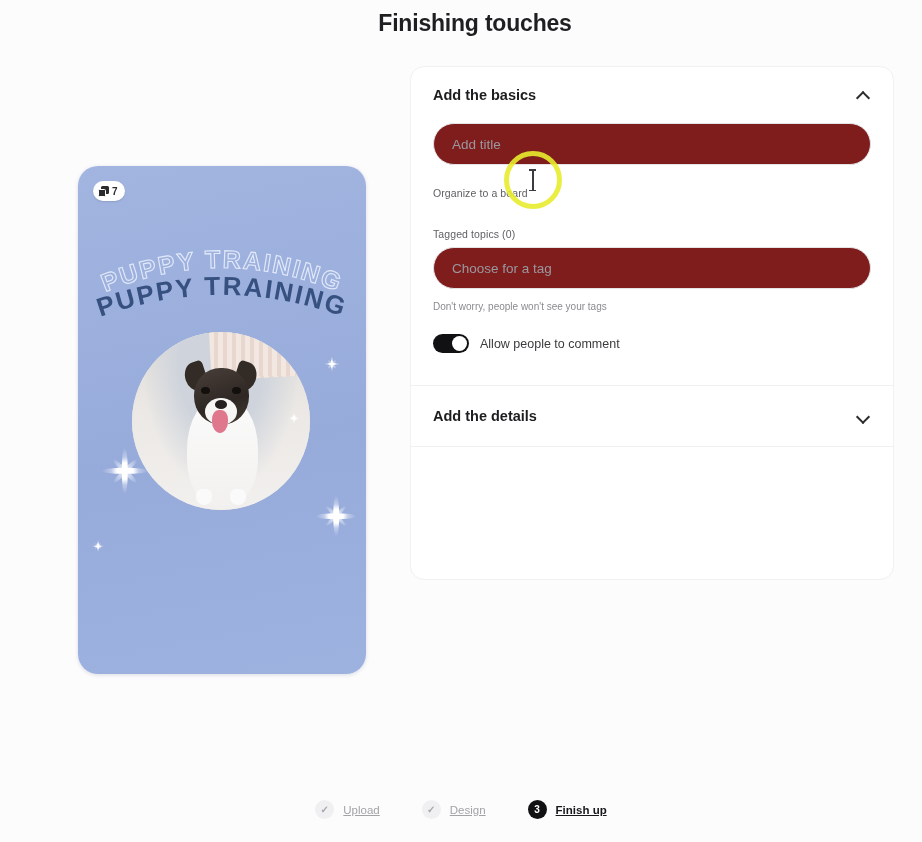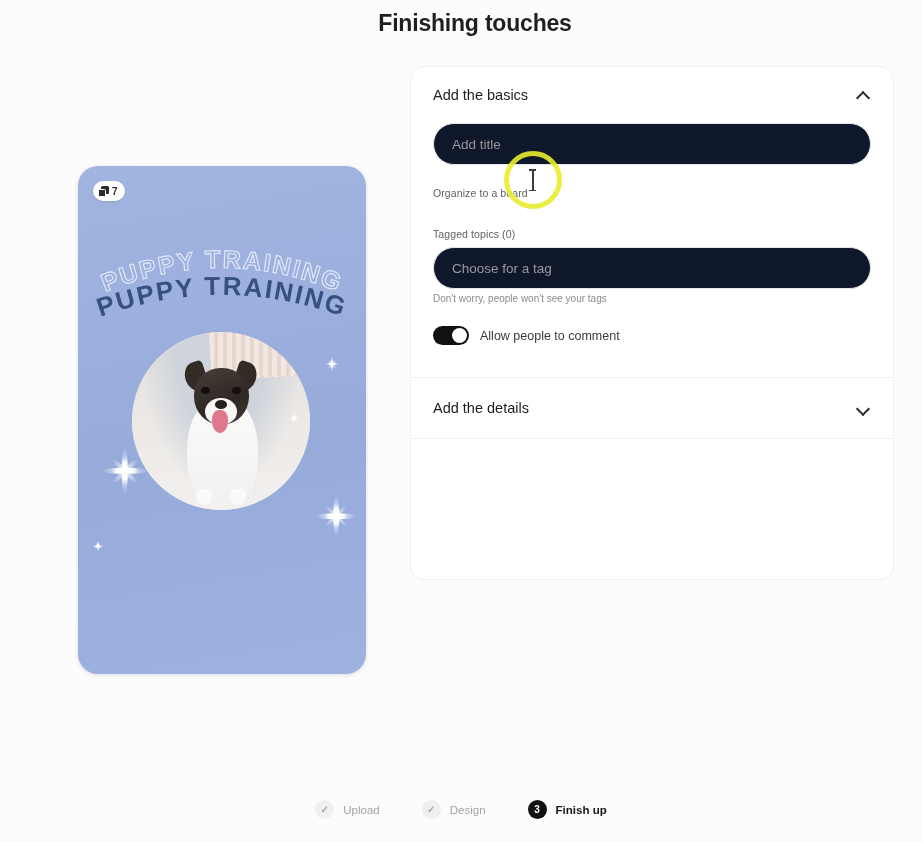--- a/index.html
+++ b/index.html
@@ -136,46 +136,46 @@
   .form-panel {
     position: absolute; left: 410px; top: 66px; width: 484px; height: 514px;
     background: #ffffff;
     border: 1px solid #f1f0f2;
     border-radius: 14px;
   }
   .section-head {
     display: flex; align-items: center; justify-content: space-between;
     padding: 0 22px;
   }
-  .section-head .title { font-size: 14.5px; font-weight: normal; color: #1d1d1f; }
+  .section-head .title { font-size: 14.5px; font-weight: bold; color: #1d1d1f; }
   .chev { width: 16px; height: 16px; position: relative; }
   .chev::before {
     content: ""; position: absolute; left: 3px; top: 4px;
     width: 8px; height: 8px;
     border-right: 2px solid #2b2b2e; border-bottom: 2px solid #2b2b2e;
     transform: rotate(45deg);
   }
   .chev.up::before { top: 6px; transform: rotate(-135deg); }
 
   .basics-head { height: 56px; }
   .basics-body { padding: 0 22px 0 22px; }
 
   .field-label {
     font-size: 10.5px; color: #5f5f63; margin-bottom: 7px; letter-spacing: 0.1px;
   }
   .pill-input {
     position: relative; height: 42px;
     border: 1px solid #e4e3e6; border-radius: 22px;
-    background: #0f172a;
+    background: #7f1d1d;
     display: flex; align-items: center;
     padding: 0 18px;
   }
   .pill-input .ph { font-size: 13.5px; color: #9a989e; }
   .pill-input .sel-chev { position: absolute; right: 16px; top: 13px; }
-  .helper { font-size: 10px; color: #8b8a8f; margin-top: 4px; }
+  .helper { font-size: 10px; color: #8b8a8f; margin-top: 12px; }
 
   .toggle-row { display: flex; align-items: center; gap: 11px; margin-top: 22px; }
   .toggle {
     width: 36px; height: 19px; border-radius: 10px; background: #111114;
     position: relative; flex: none;
   }
   .toggle .knob {
     position: absolute; right: 2px; top: 2px; width: 15px; height: 15px;
     border-radius: 50%; background: #ffffff;
   }
@@ -207,21 +207,21 @@
     display: flex; align-items: center; justify-content: center; gap: 42px;
   }
   .step { display: flex; align-items: center; gap: 9px; }
   .step .bullet {
     width: 19px; height: 19px; border-radius: 50%;
     display: flex; align-items: center; justify-content: center;
     font-size: 10px; font-weight: bold;
   }
   .step.done .bullet { background: #f0eff1; color: #a6a5aa; }
   .step.active .bullet { background: #111114; color: #ffffff; }
-  .step .lbl { font-size: 11.5px; }
+  .step .lbl { font-size: 11.5px; text-decoration: underline; }
   .step.done .lbl { color: #a3a2a7; }
   .step.active .lbl { color: #17171a; font-weight: bold; }
   .check { font-size: 10px; line-height: 1; }
 </style>
 </head>
 <body>
 
 <div class="page-title">Finishing touches</div>
 
 <div class="preview-wrap">

